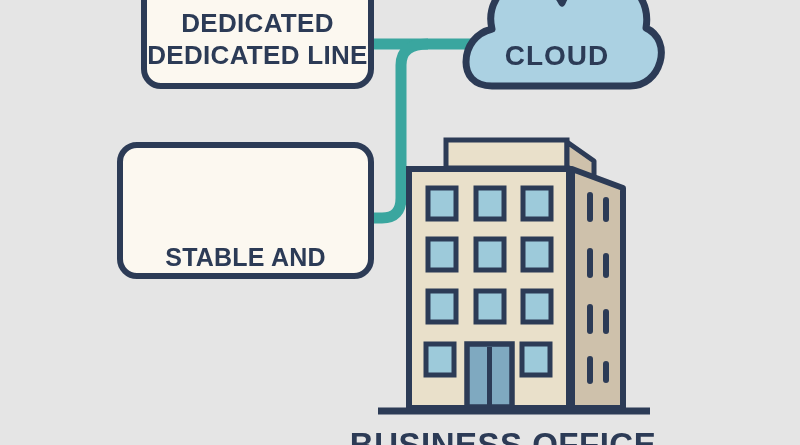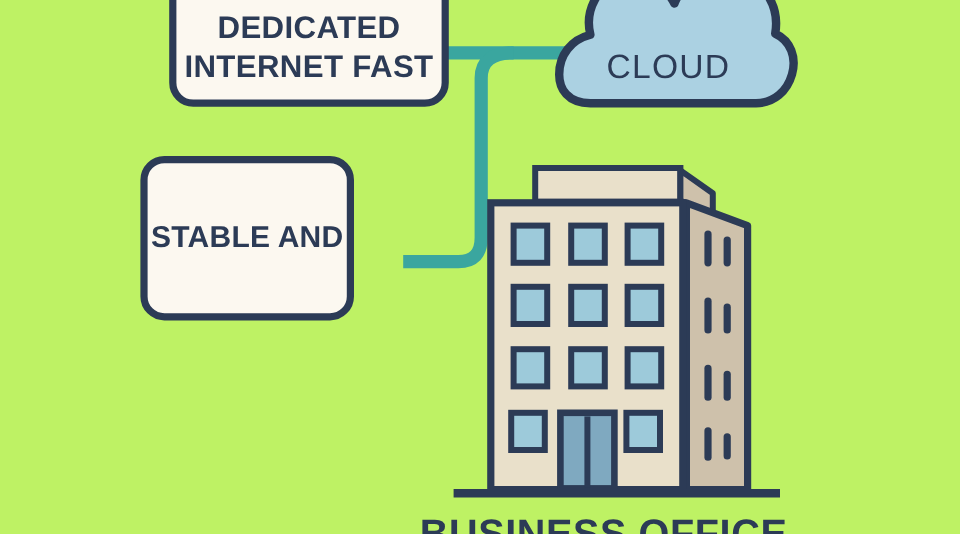--- a/index.html
+++ b/index.html
@@ -1,19 +1,19 @@
 <!DOCTYPE html>
 <html><head>
 <meta charset="utf-8">
 <style>
   html,body{margin:0;padding:0;}
   #stage{
     position:relative;
     width:800px;height:445px;
-    background:#bef264;
+    background:#e5e5e5;
     overflow:hidden;
     font-family:"Liberation Sans", sans-serif;
     color:#2c3b56;
   }
   #diagram-svg{position:absolute;left:0;top:0;}
   .label-box{
     position:absolute;
     box-sizing:border-box;
     background:#fcf8f0;
     border:6px solid #2c3b56;
@@ -24,29 +24,29 @@
     font-weight:700;
     color:#2c3b56;
   }
   #box-dedicated{
     left:141px;top:-38px;width:233px;height:127px;
     justify-content:flex-end;
     padding-bottom:11px;
     font-size:26px;line-height:1.26;letter-spacing:.3px;
   }
   #box-stable{
-    left:117px;top:130px;width:178px;height:137px;
-    justify-content:center;
+    left:117px;top:142px;width:257px;height:137px;
+    justify-content:flex-end;
     font-size:25px;line-height:1.25;letter-spacing:.2px;
   }
   .line{display:block;}
   #cloud-label{
     position:absolute;left:458px;top:40px;width:198px;
     text-align:center;
-    font-size:28px;font-weight:400;letter-spacing:1px;
+    font-size:28px;font-weight:700;letter-spacing:1px;
     color:#2c3b56;
   }
   #building-caption{
     position:absolute;left:342px;top:426px;width:322px;
     text-align:center;white-space:nowrap;
     font-size:33px;font-weight:700;letter-spacing:.5px;
     color:#2c3b56;
   }
 </style>
 </head>
@@ -112,21 +112,21 @@
         <rect x="587" y="356" width="6" height="28" rx="3"></rect>
         <rect x="603" y="361" width="6" height="22" rx="3"></rect>
       </g>
 
       <path d="M378 411 H650" stroke="#2c3b56" stroke-width="7" fill="none"></path>
     </g>
   </svg>
 
   <div id="box-dedicated" class="label-box">
     <span class="line">DEDICATED</span>
-    <span class="line">INTERNET FAST</span>
+    <span class="line">DEDICATED LINE</span>
   </div>
 
   <div id="box-stable" class="label-box">
     <span class="line">STABLE AND</span>
   </div>
 
   <div id="cloud-label">CLOUD</div>
 
   <div id="building-caption">BUSINESS OFFICE</div>
 

